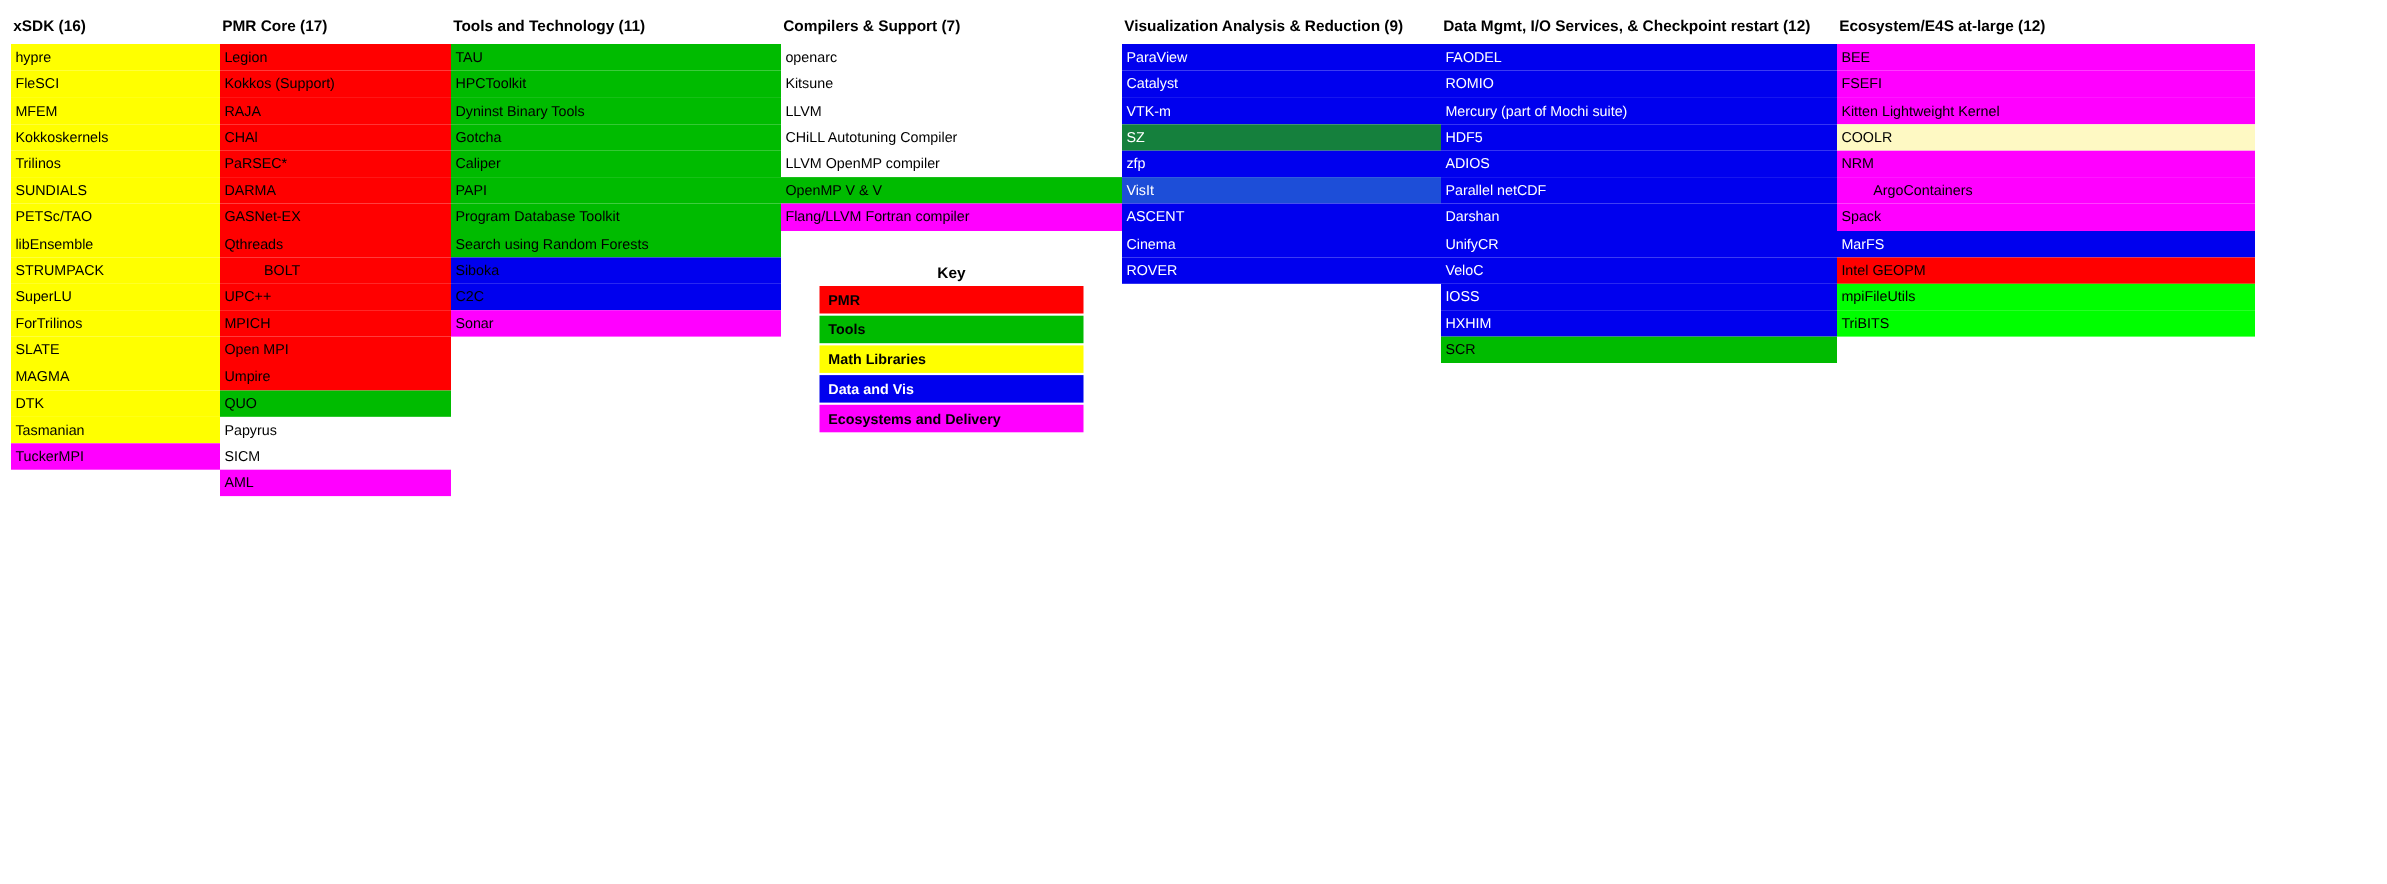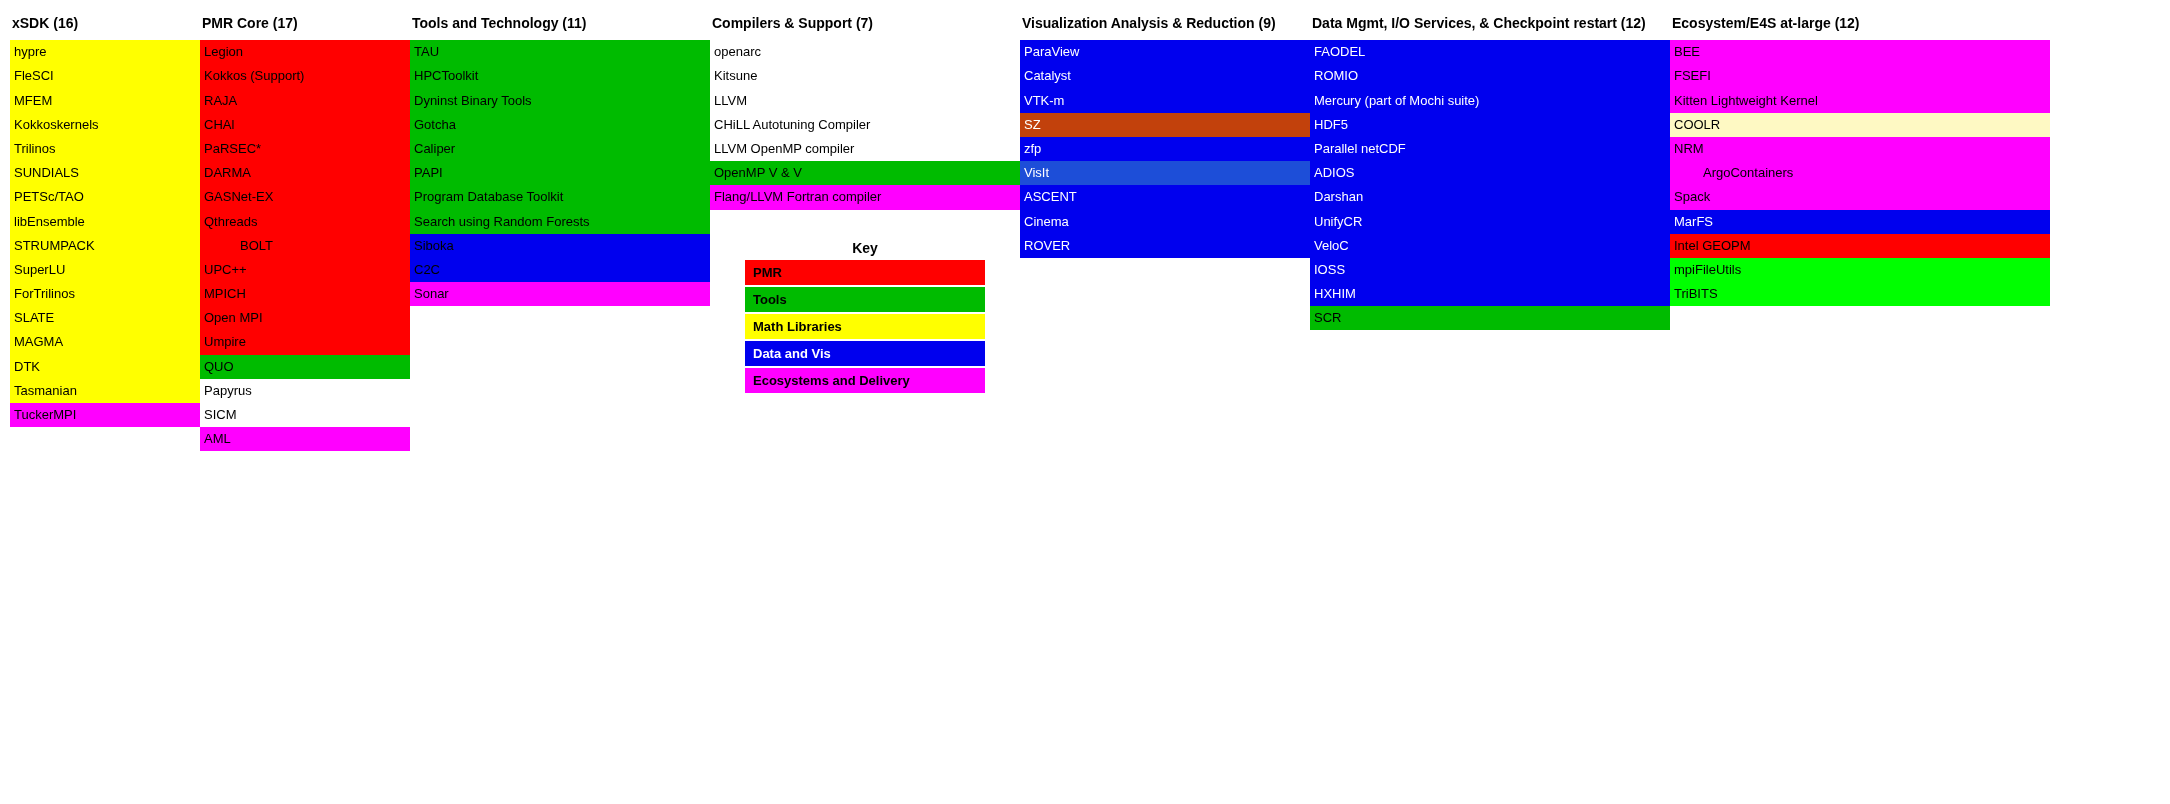--- a/index.html
+++ b/index.html
@@ -126,35 +126,35 @@
         <div class="key-item" style="background-color: rgb(255, 255, 0);">Math Libraries</div>
         <div class="key-item" style="background-color: rgb(0, 0, 238); color: white;">Data and Vis</div>
         <div class="key-item" style="background-color: rgb(255, 0, 255);">Ecosystems and Delivery</div>
       </div>
     </div>
     <div class="col">
       <div class="col-header">Visualization Analysis &amp; Reduction (9)</div>
       <div class="item white-text" style="background-color: rgb(0, 0, 238); color: white;">ParaView</div>
       <div class="item white-text" style="background-color: rgb(0, 0, 238); color: white;">Catalyst</div>
       <div class="item white-text" style="background-color: rgb(0, 0, 238); color: white;">VTK-m</div>
-      <div class="item white-text" style="background-color: #c2410c; color: white;">SZ</div>
+      <div class="item white-text" style="background-color: #15803d; color: white;">SZ</div>
       <div class="item white-text" style="background-color: rgb(0, 0, 238); color: white;">zfp</div>
       <div class="item white-text" style="background-color: #1d4ed8; color: white;">VisIt</div>
       <div class="item white-text" style="background-color: rgb(0, 0, 238); color: white;">ASCENT</div>
       <div class="item white-text" style="background-color: rgb(0, 0, 238); color: white;">Cinema</div>
       <div class="item white-text" style="background-color: rgb(0, 0, 238); color: white;">ROVER</div>
     </div>
     <div class="col">
       <div class="col-header">Data Mgmt, I/O Services, &amp; Checkpoint restart (12)</div>
       <div class="item white-text" style="background-color: rgb(0, 0, 238); color: white;">FAODEL</div>
       <div class="item white-text" style="background-color: rgb(0, 0, 238); color: white;">ROMIO</div>
       <div class="item white-text" style="background-color: rgb(0, 0, 238); color: white;">Mercury (part of Mochi suite)</div>
       <div class="item white-text" style="background-color: rgb(0, 0, 238); color: white;">HDF5</div>
+      <div class="item white-text" style="background-color: rgb(0, 0, 238); color: white;">ADIOS</div>
       <div class="item white-text" style="background-color: rgb(0, 0, 238); color: white;">Parallel netCDF</div>
-      <div class="item white-text" style="background-color: rgb(0, 0, 238); color: white;">ADIOS</div>
       <div class="item white-text" style="background-color: rgb(0, 0, 238); color: white;">Darshan</div>
       <div class="item white-text" style="background-color: rgb(0, 0, 238); color: white;">UnifyCR</div>
       <div class="item white-text" style="background-color: rgb(0, 0, 238); color: white;">VeloC</div>
       <div class="item white-text" style="background-color: rgb(0, 0, 238); color: white;">IOSS</div>
       <div class="item white-text" style="background-color: rgb(0, 0, 238); color: white;">HXHIM</div>
       <div class="item" style="background-color: rgb(0, 187, 0);">SCR</div>
     </div>
     <div class="col">
       <div class="col-header">Ecosystem/E4S at-large (12)</div>
       <div class="item" style="background-color: rgb(255, 0, 255);">BEE</div>

